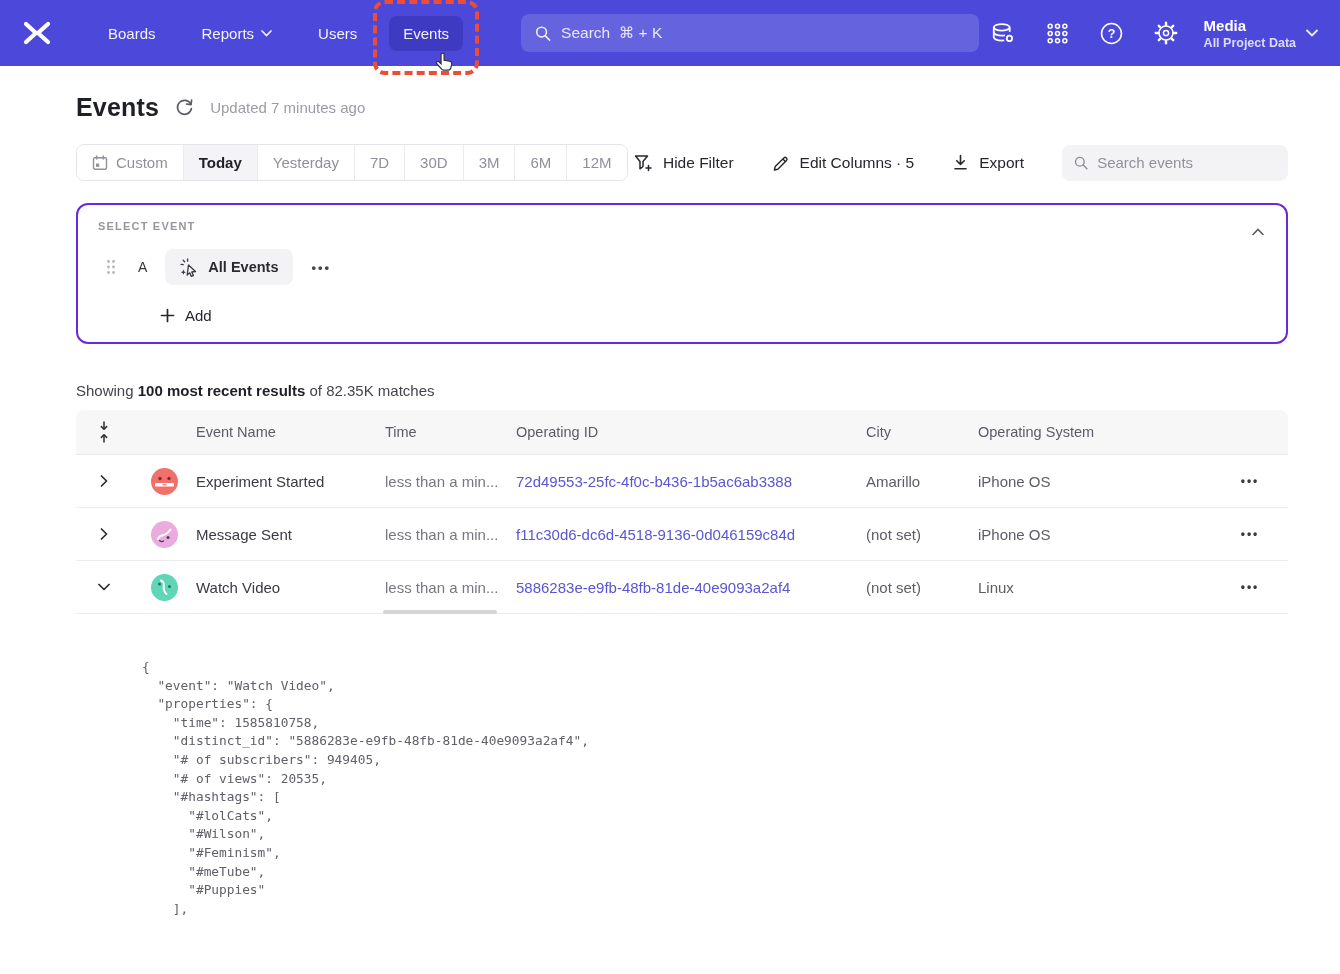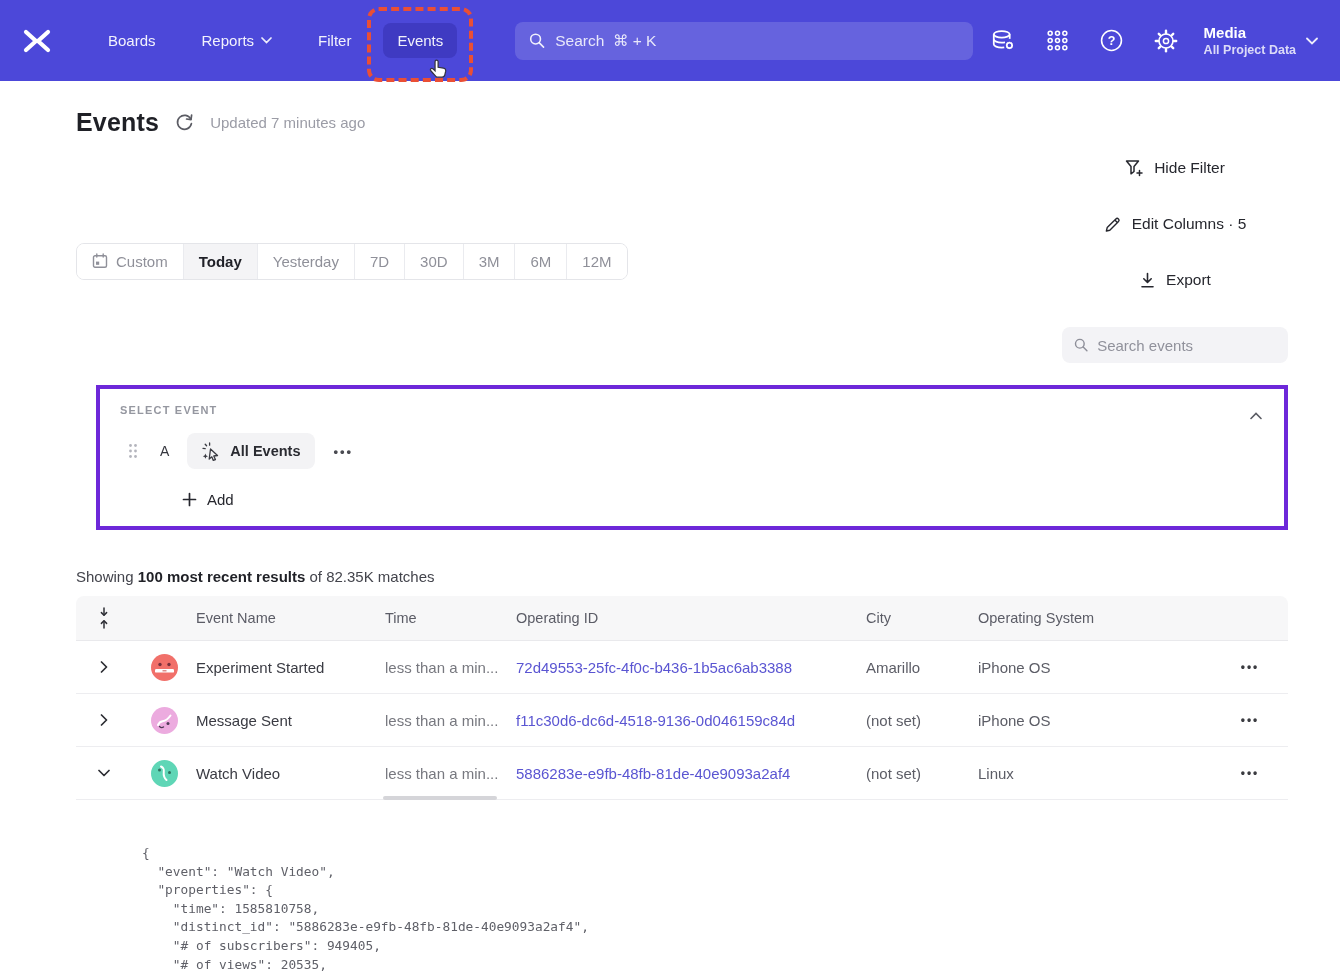--- a/index.html
+++ b/index.html
@@ -1,20 +1,20 @@
 <!DOCTYPE html>
 <html><head>
 <meta charset="utf-8">
 <style>
   * { margin:0; padding:0; box-sizing:border-box; }
   html,body { width:1340px; height:974px; overflow:hidden; background:#fff;
     font-family:"Liberation Sans", sans-serif; }
 
   
-  .nav { height:81px; background:#4c48d9; display:flex; align-items:center; padding:0 22px 0 20px; position:relative; }
+  .nav { height:66px; background:#4c48d9; display:flex; align-items:center; padding:0 22px 0 20px; position:relative; }
   .logo { width:34px; height:26px; margin-right:40px; flex:none; }
   .nav-item { color:rgba(255,255,255,.93); font-size:15px; font-weight:500; padding:9px 14px; border-radius:8px;
     display:flex; align-items:center; gap:7px; cursor:pointer; white-space:nowrap; margin-right:18px; }
   .nav-item.active { background:#3f3ac2; margin-right:0; }
   .events-wrap { position:relative; margin-right:26px; }
   .annotation { position:absolute; left:-16px; top:-16px; right:-16px; bottom:-24px;
     border:4px dashed #ea4f35; border-radius:12px; pointer-events:none; }
   .hand-cursor { position:absolute; left:44px; bottom:-24px; }
   .nav-search { width:458px; height:38px; background:rgba(255,255,255,.15); border-radius:8px;
     display:flex; align-items:center; padding:8px 14px; gap:10px; margin-left:32px; }
@@ -33,27 +33,27 @@
   .title-row { display:flex; align-items:center; margin-top:27px; gap:16px; }
   .page-title { font-size:25px; font-weight:700; color:#1f2026; letter-spacing:.2px; }
   .updated { color:#9b9ca6; font-size:15px; }
 
   .controls-row { display:flex; align-items:center; justify-content:space-between; margin-top:22px; }
   .seg { display:inline-flex; border:1px solid #e4e5e9; border-radius:8px; overflow:hidden; background:#fff; }
   .seg button { height:35px; padding:0 15px; background:#fff; border:none; border-left:1px solid #eaebef;
     font-size:15px; color:#8f9099; cursor:pointer; display:flex; align-items:center; gap:8px; font-family:inherit; }
   .seg button:first-child { border-left:none; }
   .seg button.active { background:#f4f4f6; color:#1f2027; font-weight:700; }
-  .toolbar { display:flex; align-items:center; gap:38px;flex-direction:column; }
+  .toolbar { display:flex; align-items:center; gap:38px; }
   .tool-btn { display:flex; align-items:center; gap:10px; font-size:15.5px; color:#26272e; font-weight:500; cursor:pointer; white-space:nowrap; }
   .search-events { width:226px; height:36px; background:#f3f3f6; border-radius:8px; display:flex; align-items:center; padding:0 12px; gap:9px; }
   .search-events input { background:transparent; border:none; outline:none; font-size:15px; color:#3a3b42; width:100%; font-family:inherit; }
   .search-events input::placeholder { color:#90919b; }
 
-  .card { border:4px solid #6d28d9; border-radius:0;margin-left:20px; }
+  .card { border:2px solid #6d28d9; border-radius:12px; }
   .select-card { margin-top:22px; padding:15px 20px 18px; position:relative; }
   .card-label { font-size:11px; letter-spacing:1.2px; color:#9597a0; font-weight:600; }
   .card-chevron { position:absolute; right:18px; top:13px; cursor:pointer; padding:4px; }
   .event-row { display:flex; align-items:center; margin-top:17px; gap:0; }
   .drag-handle { margin-left:8px; cursor:grab; }
   .row-letter { font-size:14px; color:#35363e; margin:0 18px 0 22px; }
   .all-events-btn { height:36px; background:#f3f3f5; border-radius:8px; display:flex; align-items:center;
     gap:9px; padding:0 15px; font-size:14.5px; font-weight:700; color:#2a2b31; cursor:pointer; }
   .row-ellipsis { color:#4a4b52; font-size:13px; letter-spacing:2px; font-weight:700; margin-left:18px; cursor:pointer; }
   .add-btn { display:flex; align-items:center; gap:10px; font-size:15px; font-weight:500; color:#26272e;
@@ -103,21 +103,21 @@
     <path d="M28 4 L18 13 L28 22" fill="none" stroke="#fff" stroke-width="4.2" stroke-linecap="round" stroke-linejoin="round"></path>
   </svg>
 
   <div class="nav-item">Boards</div>
   <div class="nav-item">
     <span>Reports</span>
     <svg width="11" height="7" viewBox="0 0 11 7">
       <path d="M1 1 L5.5 5.5 L10 1" fill="none" stroke="rgba(255,255,255,.9)" stroke-width="1.7" stroke-linecap="round"></path>
     </svg>
   </div>
-  <div class="nav-item">Filter</div>
+  <div class="nav-item">Users</div>
 
   <div class="events-wrap">
     <div class="nav-item active" style="margin:0">Events</div>
     <div class="annotation"></div>
     <svg class="hand-cursor" width="23" height="24" viewBox="0 0 24 24">
       <path d="M10 1.8c-.9 0-1.6.7-1.6 1.6v9.5l-2.2-2.2c-.6-.6-1.6-.6-2.2 0-.6.6-.6 1.5 0 2.1l5 5.6c.6.7 1.5 1.1 2.4 1.1h4.3c1.4 0 2.6-1 2.9-2.3l.9-4c.3-1.5-.7-2.9-2.2-3.1l-5.7-.9V3.4c0-.9-.7-1.6-1.6-1.6z" fill="#fff" stroke="#34333e" stroke-width="1.3"></path>
     </svg>
   </div>
 
   <div class="nav-search">

